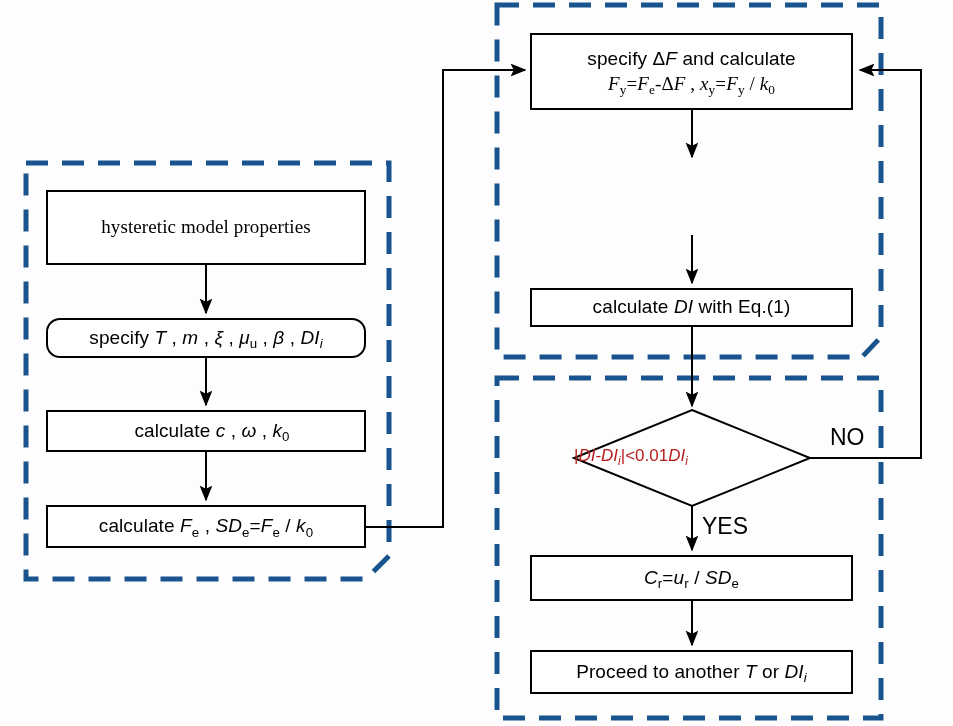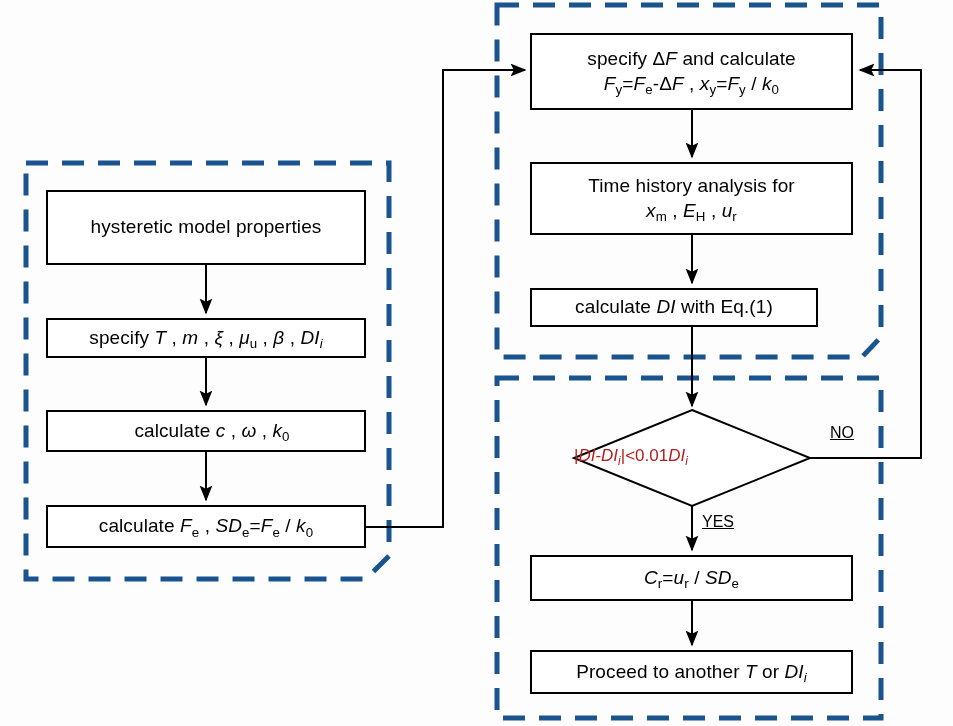--- a/index.html
+++ b/index.html
@@ -30,34 +30,33 @@
     display: flex;
     align-items: center;
     justify-content: center;
     text-align: center;
     font-size: 19px;
     color: #000000;
     line-height: 1.28;
     letter-spacing: 0.1px;
   }
   .node .txt { display: block; width: 100%; }
-  .node .line2 { display: block; width: 100%; }
+  .node .line2 { display: block; width: 100%; font-family: Liberation Serif, serif; }
   .diamond-label {
     position: absolute;
     font-size: 17px;
     color: #b91c1c;
     white-space: nowrap;
     text-align: left;
   }
   .edge-label {
     position: absolute;
-    font-size: 16px;
+    font-size: 23px;
     color: #000000;
     white-space: nowrap;
-    text-decoration: underline;
   }
   i.v { font-style: italic; }
   sub { font-size: 0.70em; font-style: normal; vertical-align: baseline; position: relative; top: 0.33em; }
   sub.it { font-style: italic; }
 </style>
 </head>
 <body>
 
 <div id="canvas">
 
@@ -90,47 +89,41 @@
 
     <path d="M810,458 L921,458 L921,70 L860,70" fill="none" stroke="#000" stroke-width="2" marker-end="url(#arrow)"></path>
   </svg>
 
   <div class="node" style="left:46px; top:190px; width:320px; height:75px;">
     <span>
       <span class="line2">hysteretic model properties</span>
     </span>
   </div>
 
-  <div class="node" style="left:46px; top:318px; width:320px; height:40px;">
+  <div class="node" style="left:46px; top:318px; width:320px; height:40px;border-radius:14px;">
     <span>specify <i class="v">T</i> , <i class="v">m</i> , <i class="v">ξ</i> , <i class="v">μ</i><sub>u</sub> , <i class="v">β</i> , <i class="v">DI</i><sub class="it">i</sub></span>
   </div>
 
   <div class="node" style="left:46px; top:410px; width:320px; height:42px;padding-left:12px;">
     <span>calculate <i class="v">c</i> , <i class="v">ω</i> , <i class="v">k</i><sub>0</sub></span>
   </div>
 
   <div class="node" style="left:46px; top:505px; width:320px; height:43px;align-items:center;">
     <span>calculate <i class="v">F</i><sub>e</sub> , <i class="v">SD</i><sub>e</sub>=<i class="v">F</i><sub>e</sub> / <i class="v">k</i><sub>0</sub></span>
   </div>
 
   <div class="node" style="left:530px; top:33px; width:323px; height:77px;">
     <span>
       <span class="txt">specify Δ<i class="v">F</i> and calculate</span>
       <span class="line2"><i class="v">F</i><sub>y</sub>=<i class="v">F</i><sub>e</sub>-Δ<i class="v">F</i> , <i class="v">x</i><sub>y</sub>=<i class="v">F</i><sub>y</sub> / <i class="v">k</i><sub>0</sub></span>
     </span>
   </div>
 
-  <div class="node" style="left:530px; top:162px; width:323px; height:73px;">
-    <span>
-      <span class="txt">Time history analysis for</span>
-      <span class="line2"><i class="v">x</i><sub>m</sub> , <i class="v">E</i><sub>H</sub> , <i class="v">u</i><sub>r</sub></span>
-    </span>
-  </div>
 
-  <div class="node" style="left:530px; top:288px; width:288px; height:39px;">
+  <div class="node" style="left:530px; top:288px; width:323px; height:39px;">
     <span>calculate <i class="v">DI</i> with Eq.(1)</span>
   </div>
 
   <div class="diamond-label" style="left:574px; top:446px; width:236px;">
     |<i class="v">DI</i>-<i class="v">DI</i><sub class="it">i</sub>|&lt;0.01<i class="v">DI</i><sub class="it">i</sub>
   </div>
 
   <div class="edge-label" style="left:830px; top:424px;">NO</div>
 
   <div class="edge-label" style="left:702px; top:513px;">YES</div>

